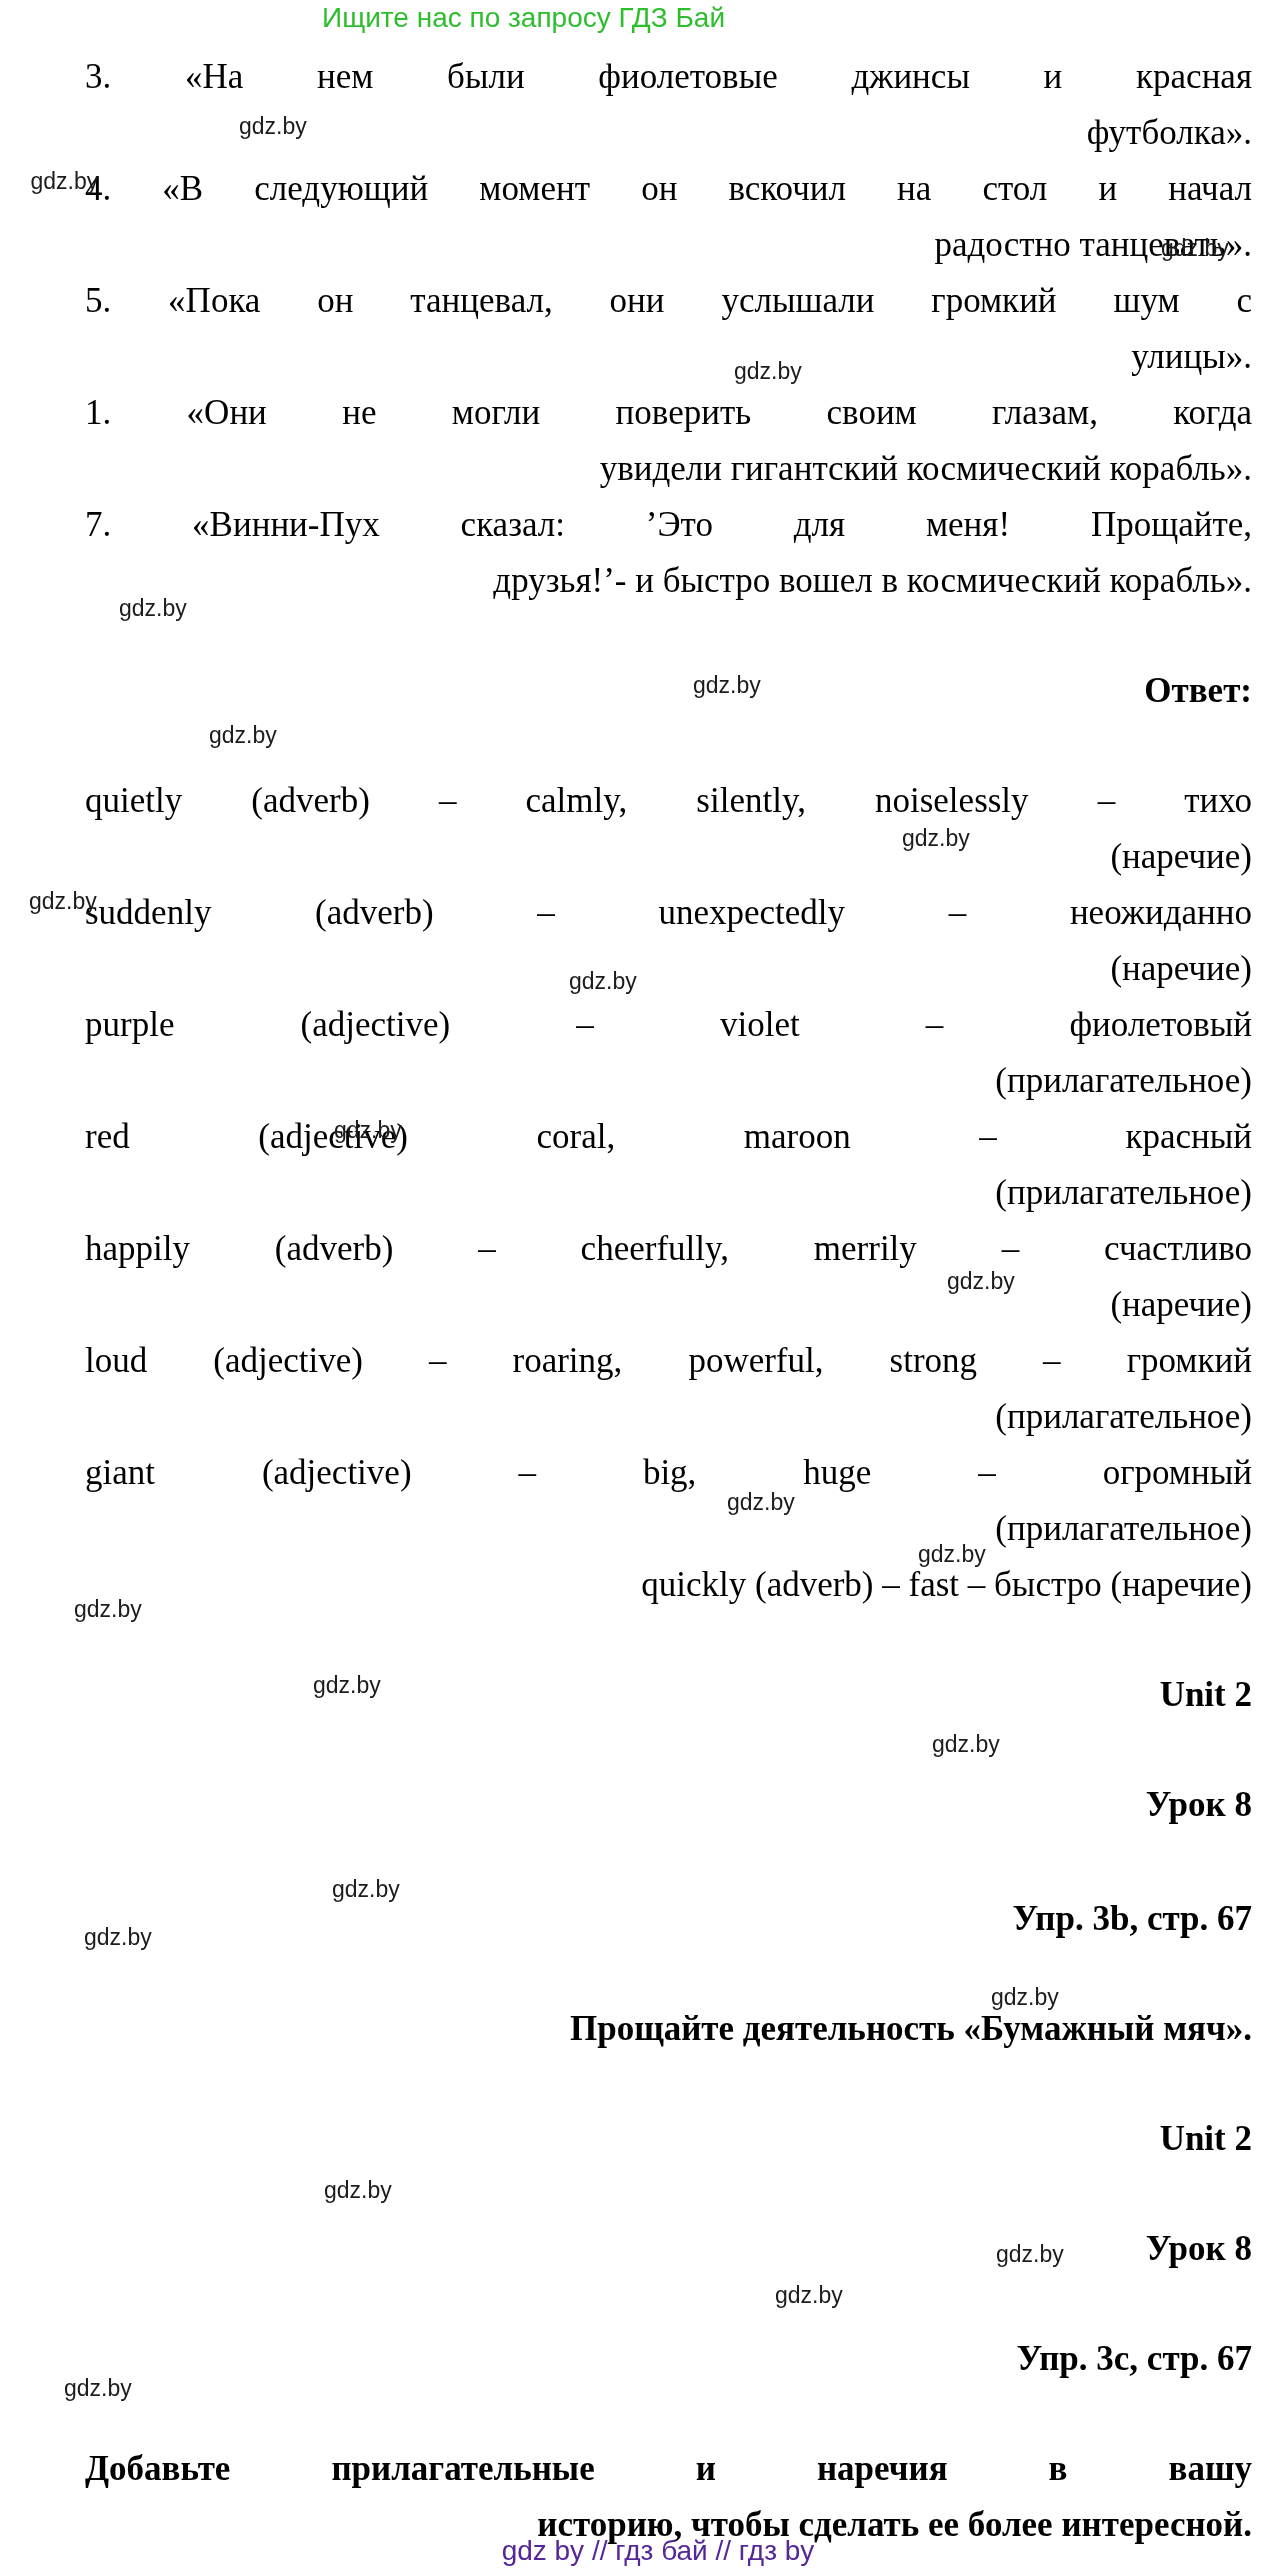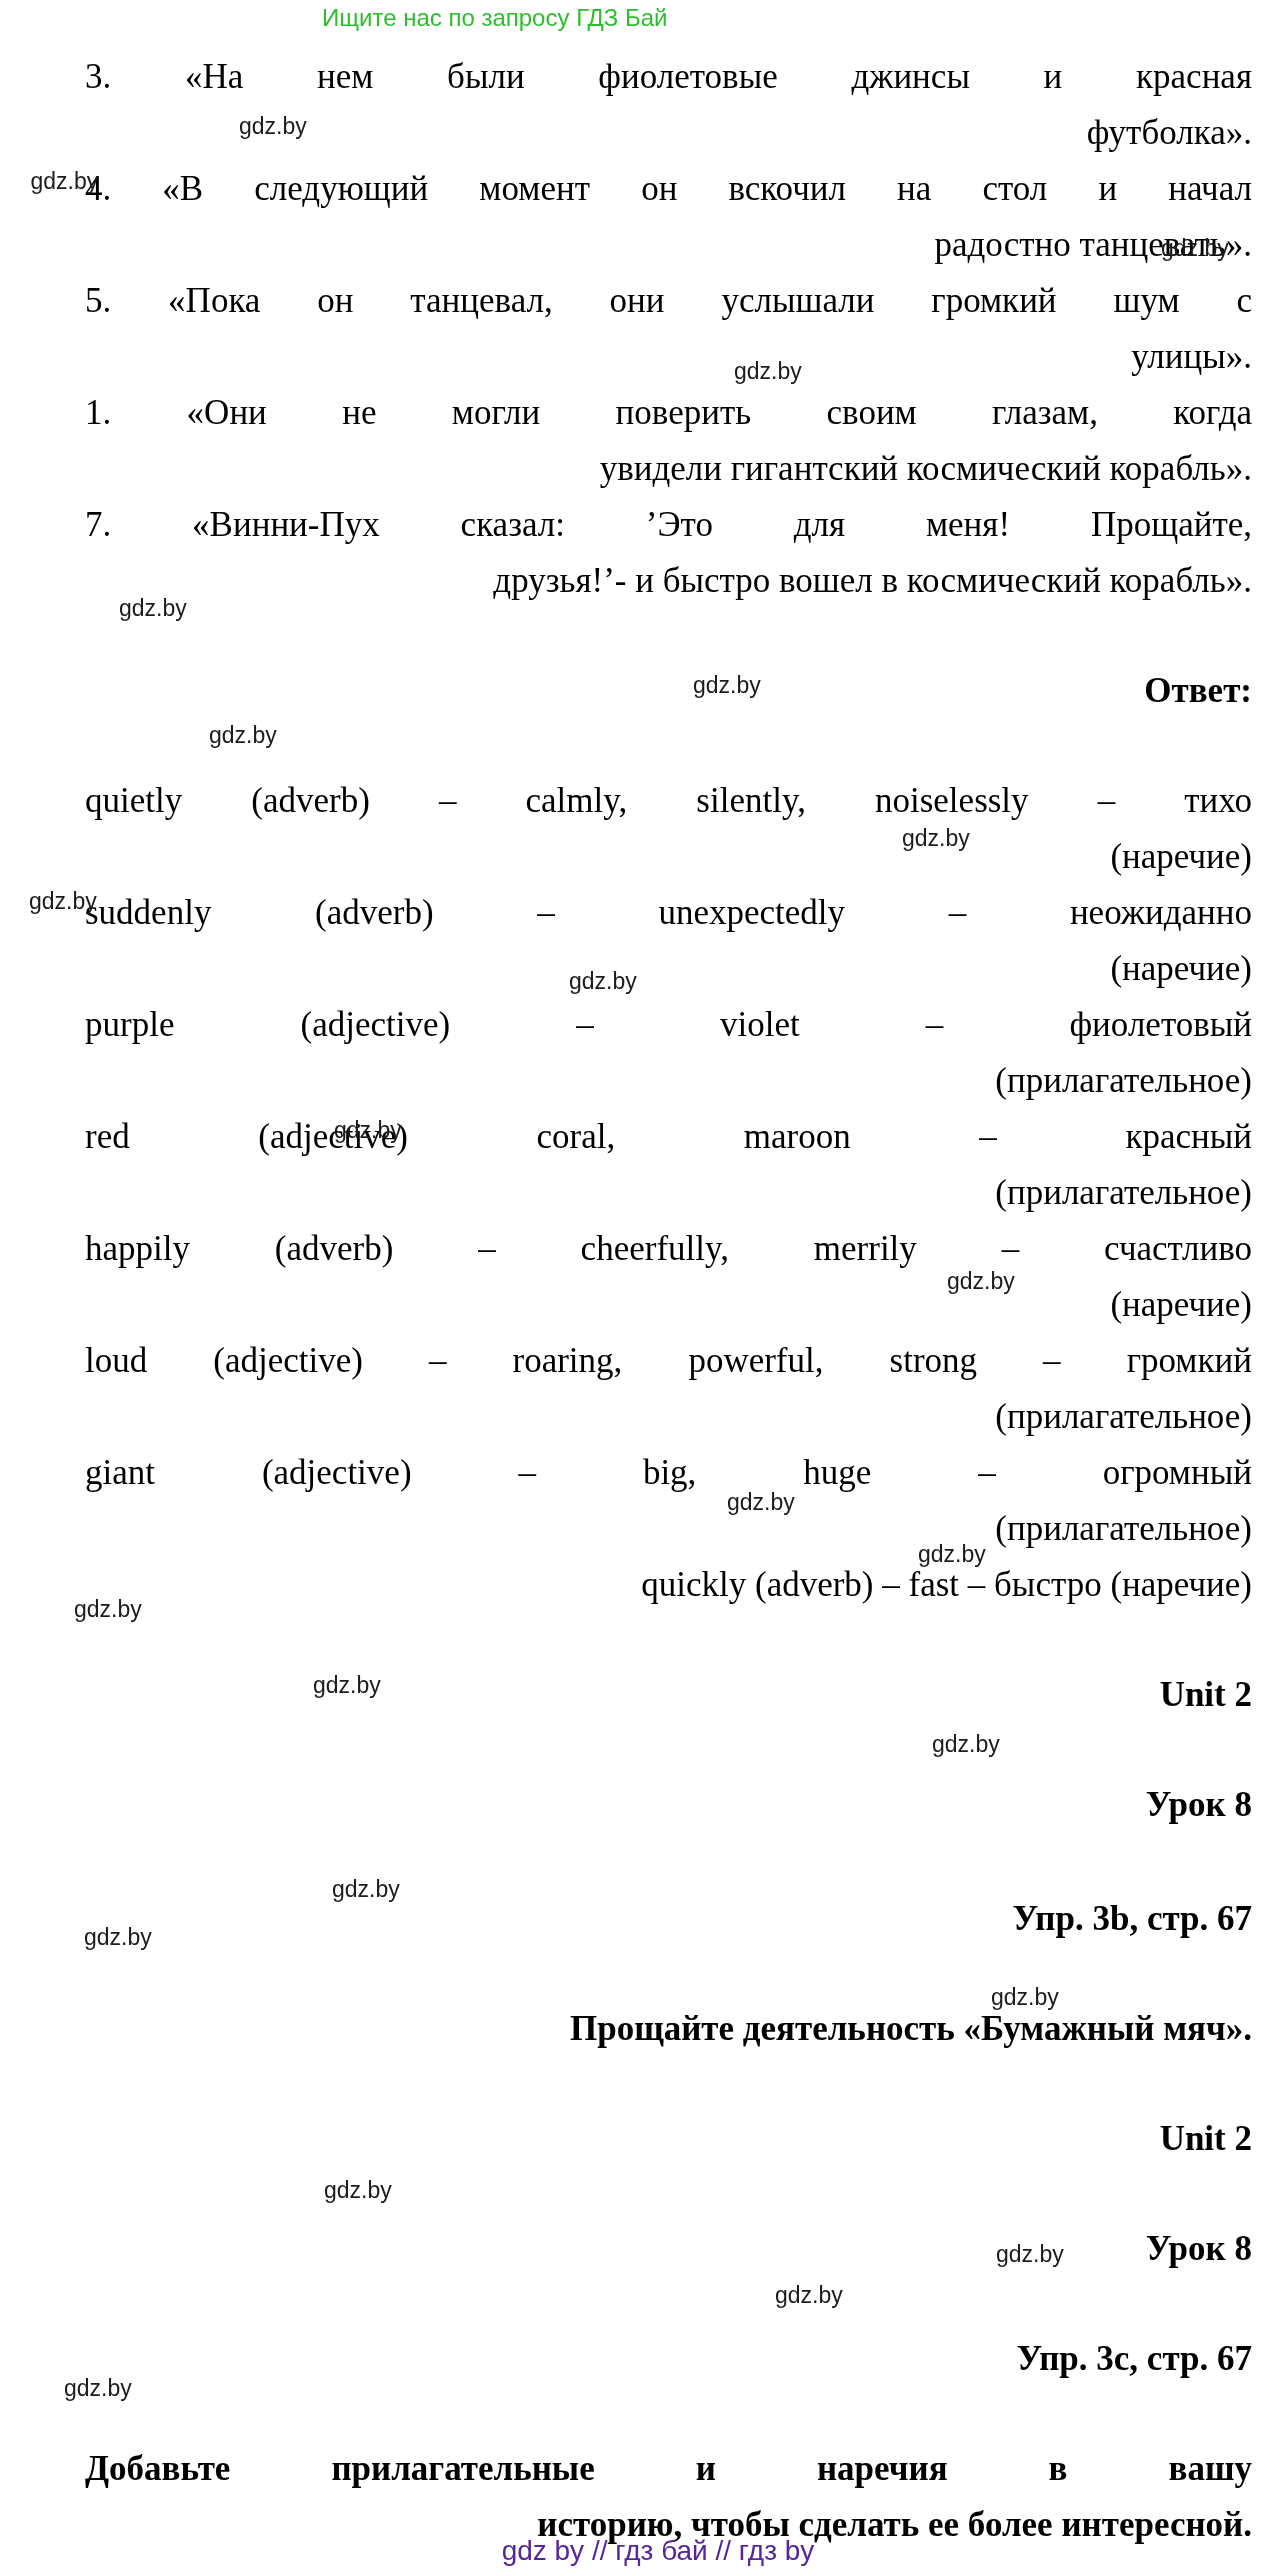--- a/index.html
+++ b/index.html
@@ -8,21 +8,21 @@
     width: 1280px;
     height: 2576px;
     background: #ffffff;
     overflow: hidden;
     font-family: "Liberation Serif", "DejaVu Serif", serif;
     color: #000000;
   }
   .promo {
     position: absolute;
     font-family: "Liberation Sans", "DejaVu Sans", sans-serif;
-    font-size: 24px;
+    font-size: 28px;
     line-height: 31px;
     white-space: nowrap;
   }
   .content {
     position: absolute;
     left: 23px;
     right: 28px;
     top: 49px;
   }
   .line {

